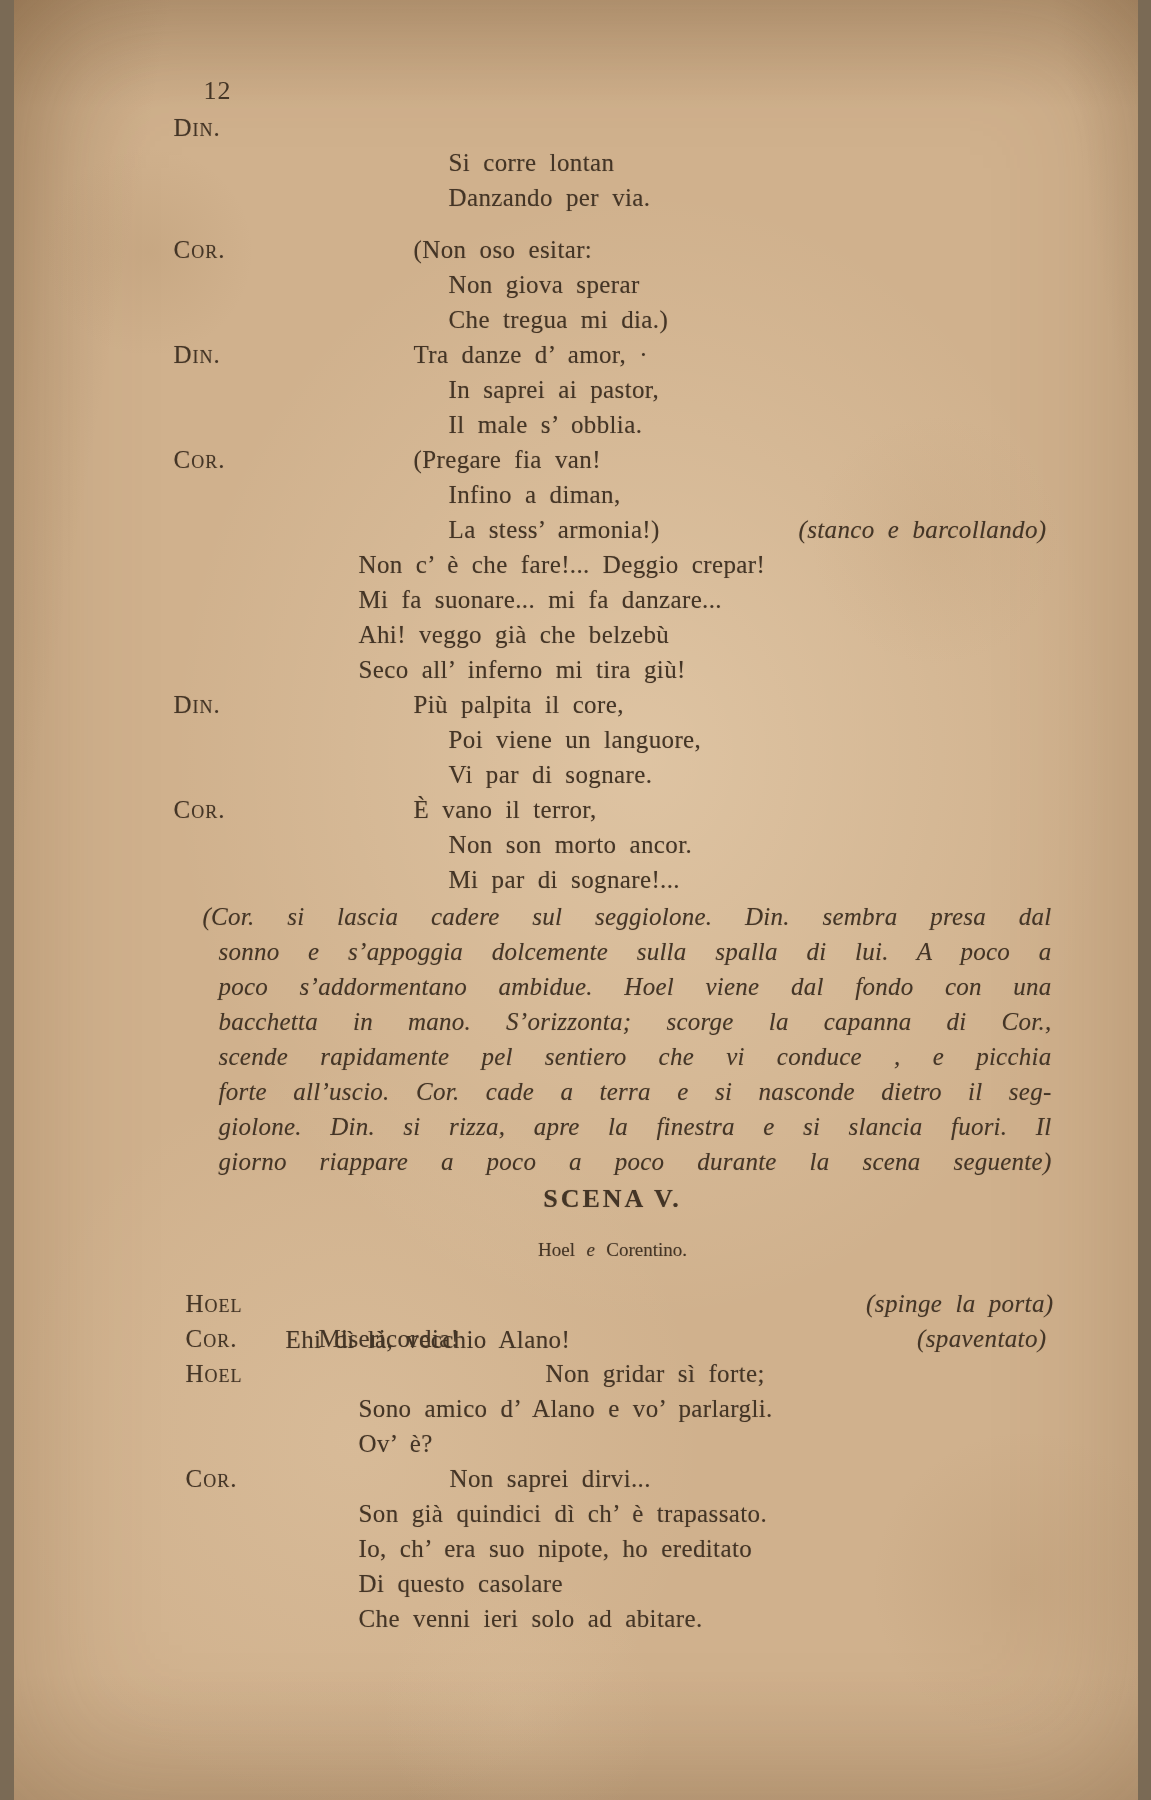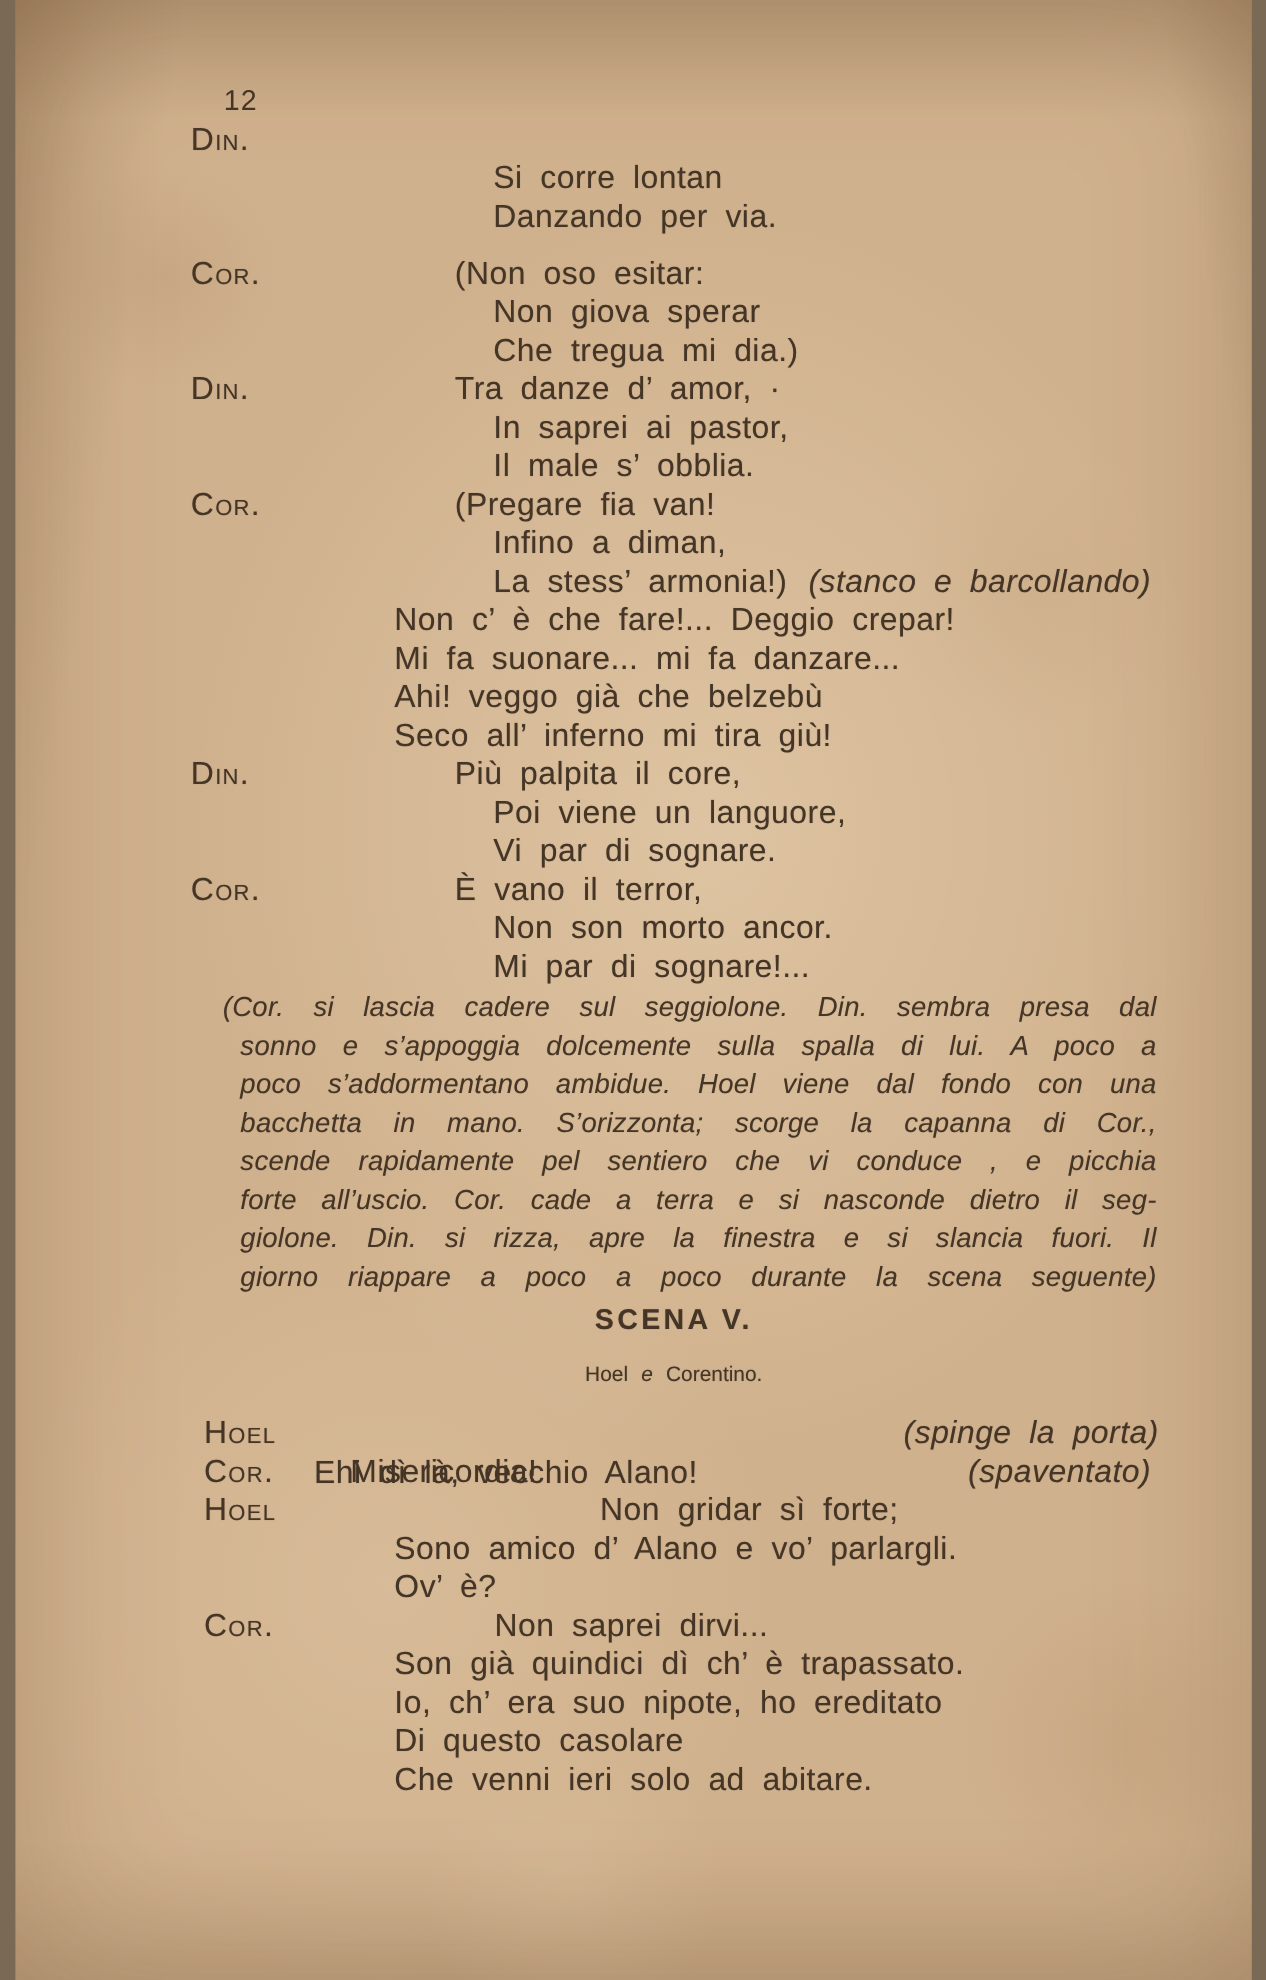--- a/index.html
+++ b/index.html
@@ -1,21 +1,21 @@
 <!DOCTYPE html>
 <html><head>
 <meta charset="utf-8">
 <style>
   html,body{margin:0;padding:0;background:#7a6a55;}
   .page{
     position:relative;
     width:1124px;height:1800px;
     margin:0 auto;
     overflow:hidden;
-    font-family:Liberation Sans, sans-serif;
+    font-family:Liberation Serif, serif;
     color:#443526;
     background:
       radial-gradient(ellipse 60% 45% at 56% 42%, rgba(255,239,212,0.30), rgba(255,239,212,0) 70%),
       radial-gradient(ellipse 45% 30% at 30% 80%, rgba(250,230,200,0.18), rgba(250,230,200,0) 70%),
       linear-gradient(100deg, rgba(118,86,52,0.30) 0%, rgba(118,86,52,0.10) 6%, rgba(118,86,52,0) 11%),
       linear-gradient(180deg, rgba(110,80,48,0.22) 0%, rgba(110,80,48,0) 6%),
       linear-gradient(260deg, rgba(110,80,48,0.16) 0%, rgba(110,80,48,0) 6%),
       linear-gradient(0deg, rgba(110,80,48,0.14) 0%, rgba(110,80,48,0) 7%),
       #d0b18d;
     box-shadow: inset 0 0 140px rgba(96,66,34,0.28);
@@ -27,21 +27,21 @@
       radial-gradient(circle 220px at 90% 88%, rgba(150,112,70,0.14), rgba(150,112,70,0) 70%),
       radial-gradient(circle 150px at 12% 14%, rgba(140,104,64,0.12), rgba(140,104,64,0) 70%),
       radial-gradient(circle 200px at 45% 95%, rgba(236,212,178,0.14), rgba(236,212,178,0) 70%);
   }
   .col{position:absolute;left:0;top:0;right:0;}
   .pgnum{
     position:absolute;left:190px;top:76px;
     font-size:26px;letter-spacing:1px;
   }
   .flow{padding-top:110px;}
-  .row{position:relative;height:35px;font-size:29px;line-height:35px;
+  .row{position:relative;height:35px;font-size:25px;line-height:35px;
        word-spacing:0.26em;letter-spacing:0.015em;
        text-shadow:0 0 1px rgba(68,53,38,0.35);}
   .gap17{margin-top:17px;}
   .sp{position:absolute;left:160px;font-variant:small-caps;letter-spacing:0.04em;}
   .dsp{position:absolute;left:172px;font-variant:small-caps;letter-spacing:0.04em;}
   .t272{position:absolute;left:272px;margin-top:36px;}
   .t305{position:absolute;left:305px;}
   .t345{position:absolute;left:345px;}
   .t400{position:absolute;left:400px;}
   .t435{position:absolute;left:435px;}

